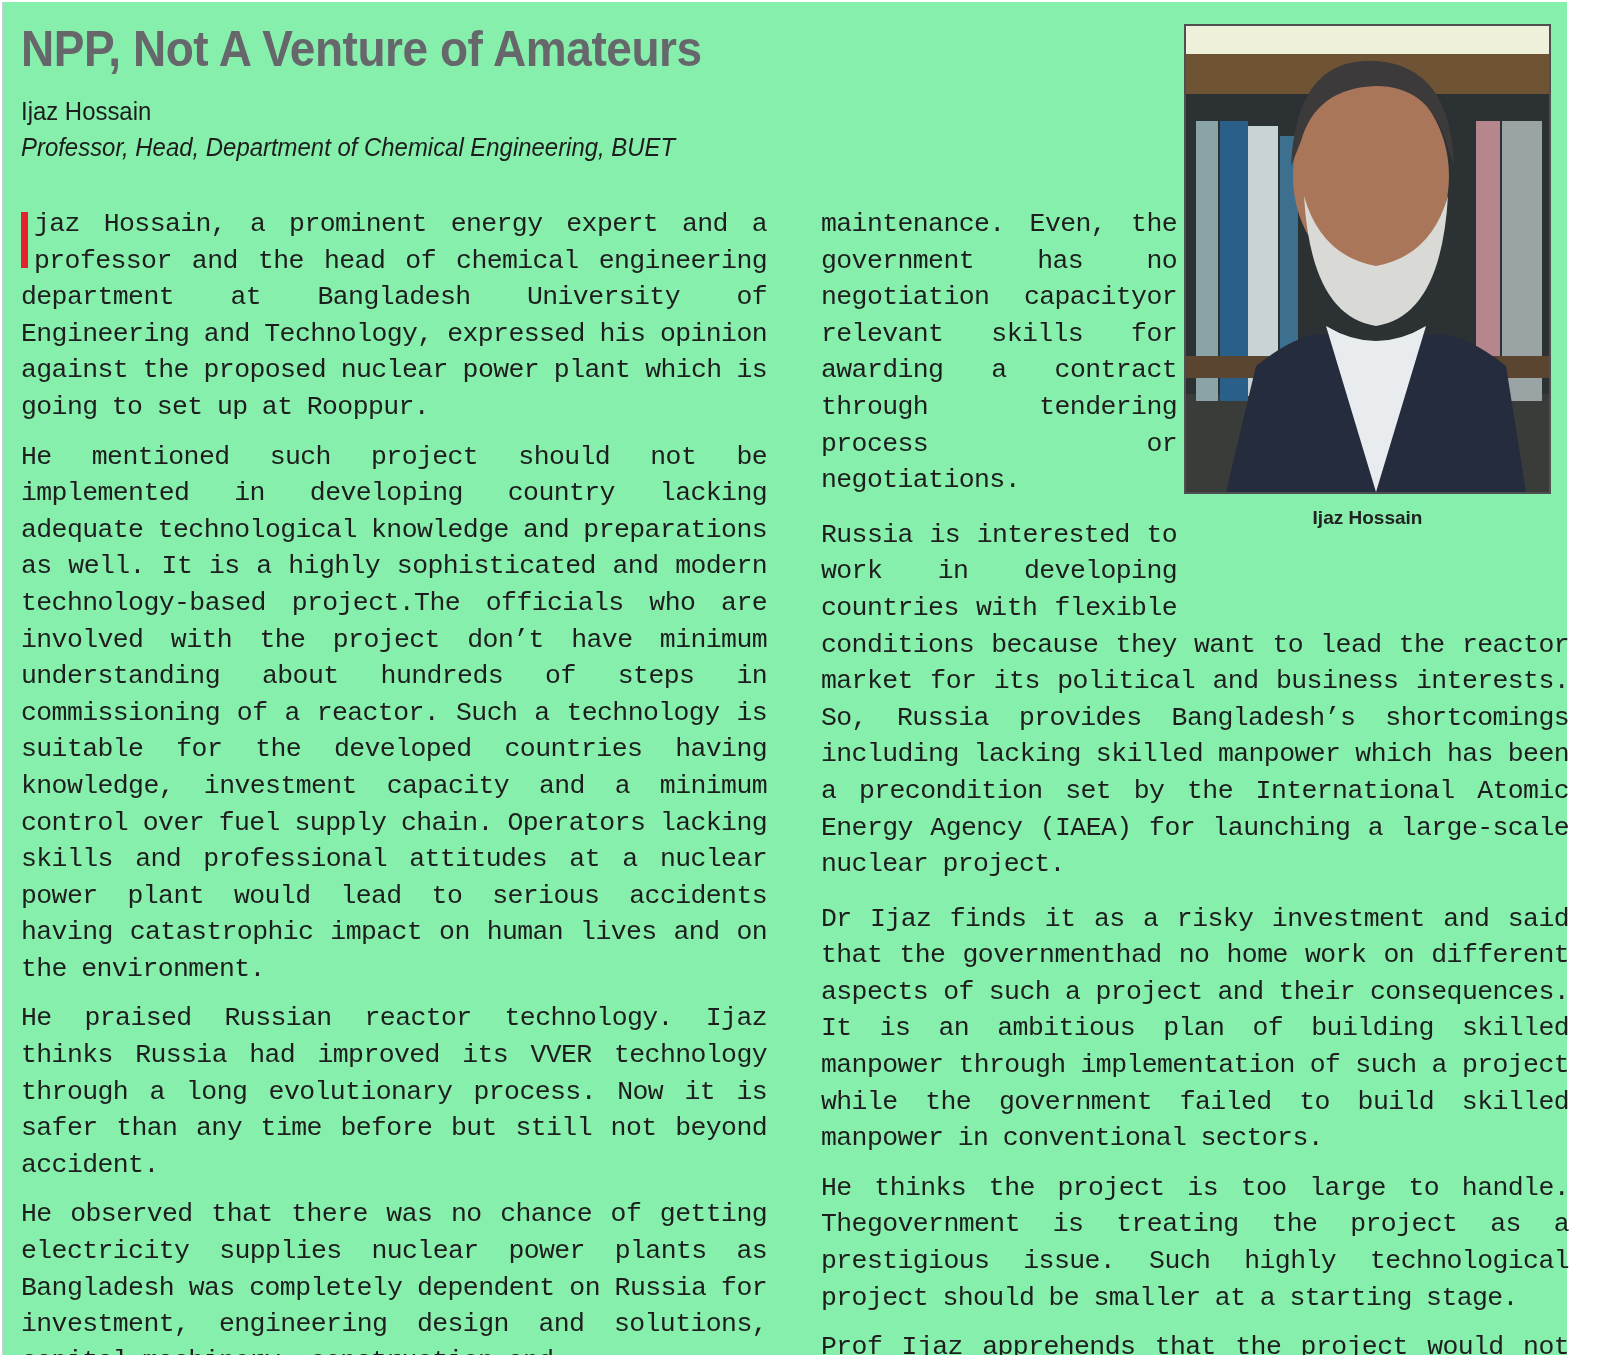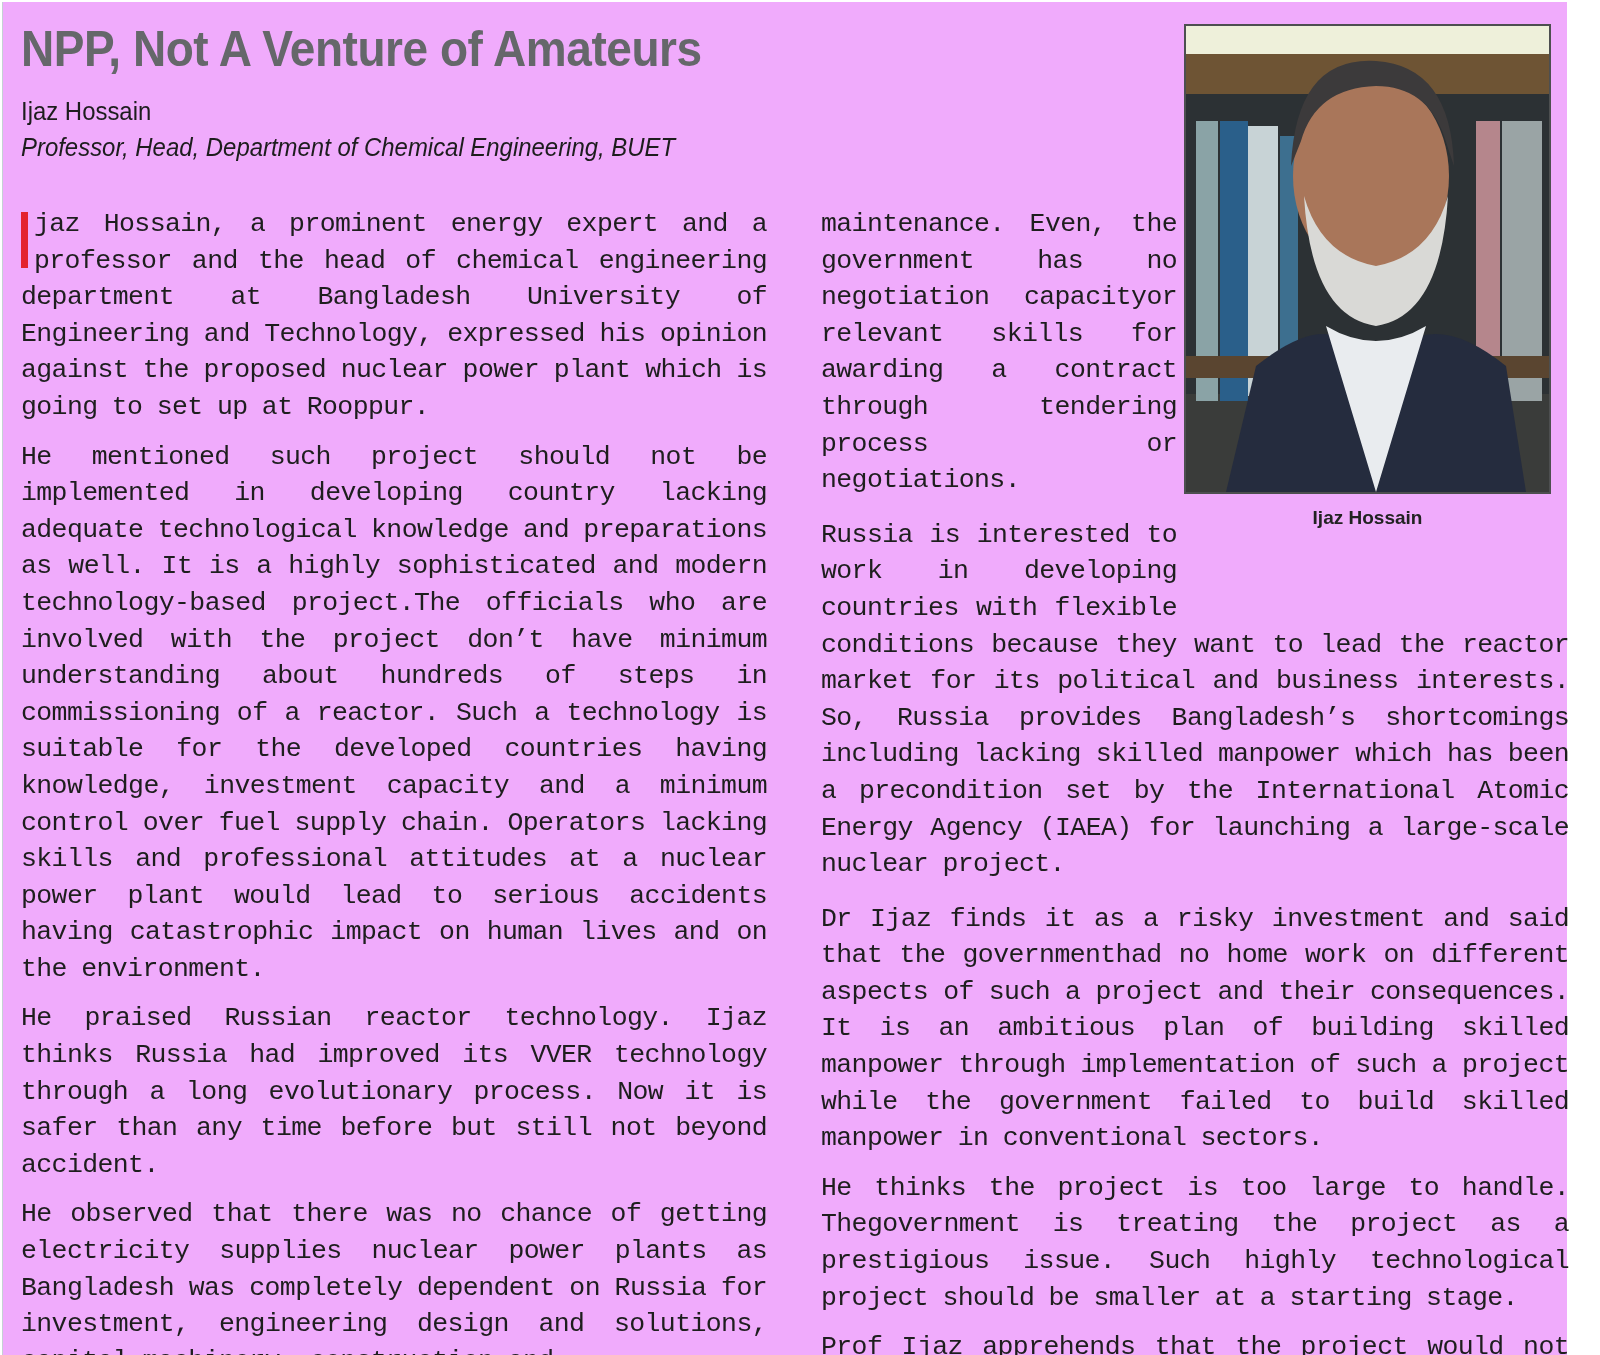--- a/index.html
+++ b/index.html
@@ -6,21 +6,21 @@
   body {
     width: 1600px; height: 1355px;
     background: #ffffff;
     overflow: hidden;
     position: relative;
     font-family: "Liberation Sans", sans-serif;
   }
   .page {
     position: absolute; left: 2px; top: 2px;
     width: 1564px; height: 1353px;
-    background: #f0abfc;
+    background: #86efac;
     border-left: 1px solid #c5d0d4;
   }
   .title {
     position: absolute; left: 18px; top: 18px;
     font-size: 50px; font-weight: bold;
     color: #65676a;
     letter-spacing: -0.5px;
     white-space: nowrap;
     transform: scaleX(0.92);
     transform-origin: left top;

